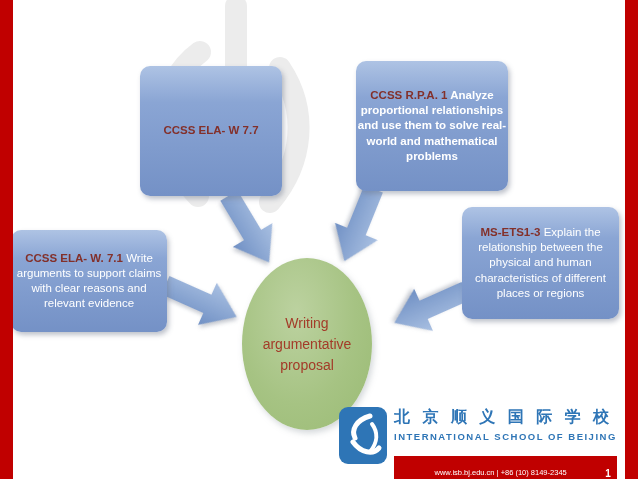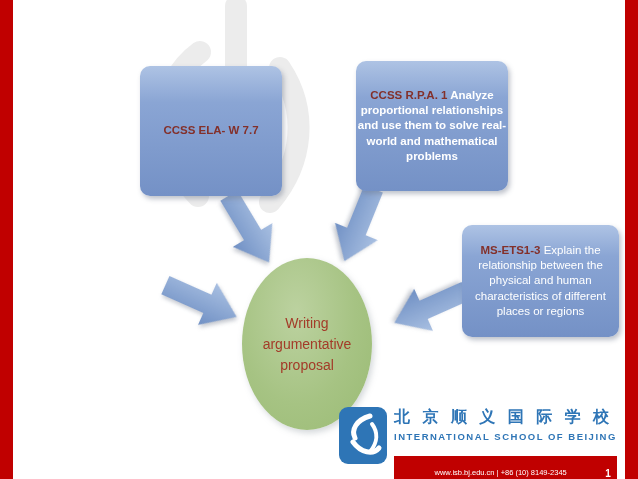--- a/index.html
+++ b/index.html
@@ -22,21 +22,21 @@
     display:flex; flex-direction:column; justify-content:center;
   }
   .box-title { color:#83302A; font-weight:bold; }
   .title-inline { color:#83302A; font-weight:bold; }
   .box.bold-body { font-weight:bold; }
   .box-text { margin:0; }
 
   .box-topleft  { left:140px; top:66px;  width:142px; height:130px; }
   .box-topright { left:356px; top:61px;  width:152px; height:130px; }
   .box-left     { left:11px;  top:230px; width:156px; height:102px; }
-  .box-right    { left:462px; top:225px; width:157px; height:112px; }
+  .box-right    { left:462px; top:207px; width:157px; height:112px; }
 
   .arrow { position:absolute; z-index:1; filter:drop-shadow(2px 2px 2px rgba(100,110,130,0.4)); }
   .arrow-1 { left:210px; top:206px; transform:rotate(59deg); }
   .arrow-2 { left:320px; top:202px; transform:rotate(112deg); }
   .arrow-3 { left:162px; top:278px; transform:rotate(24deg); }
   .arrow-4 { left:391px; top:284px; transform:rotate(156deg); }
 
   .center-ellipse {
     position:absolute; z-index:2; left:242px; top:258px; width:130px; height:172px;
     border-radius:50%;
@@ -77,20 +77,26 @@
     <div class="box-title">CCSS ELA- W 7.7</div>
   </div>
 
   <div class="box box-topright bold-body">
     <p class="box-text">
       <span class="title-inline">CCSS R.P.A. 1</span>
       <span>Analyze proportional relationships and use them to solve real-world and mathematical problems</span>
     </p>
   </div>
 
+  <div class="box box-left">
+    <p class="box-text">
+      <span class="title-inline">CCSS ELA- W. 7.1</span>
+      <span>Write arguments to support claims with clear reasons and relevant evidence</span>
+    </p>
+  </div>
 
   <div class="box box-right">
     <p class="box-text">
       <span class="title-inline">MS-ETS1-3</span>
       <span>Explain the relationship between the physical and human characteristics of different places or regions</span>
     </p>
   </div>
 
   <svg class="arrow arrow-1" width="78" height="46" viewBox="0 0 78 46">
     <defs>

